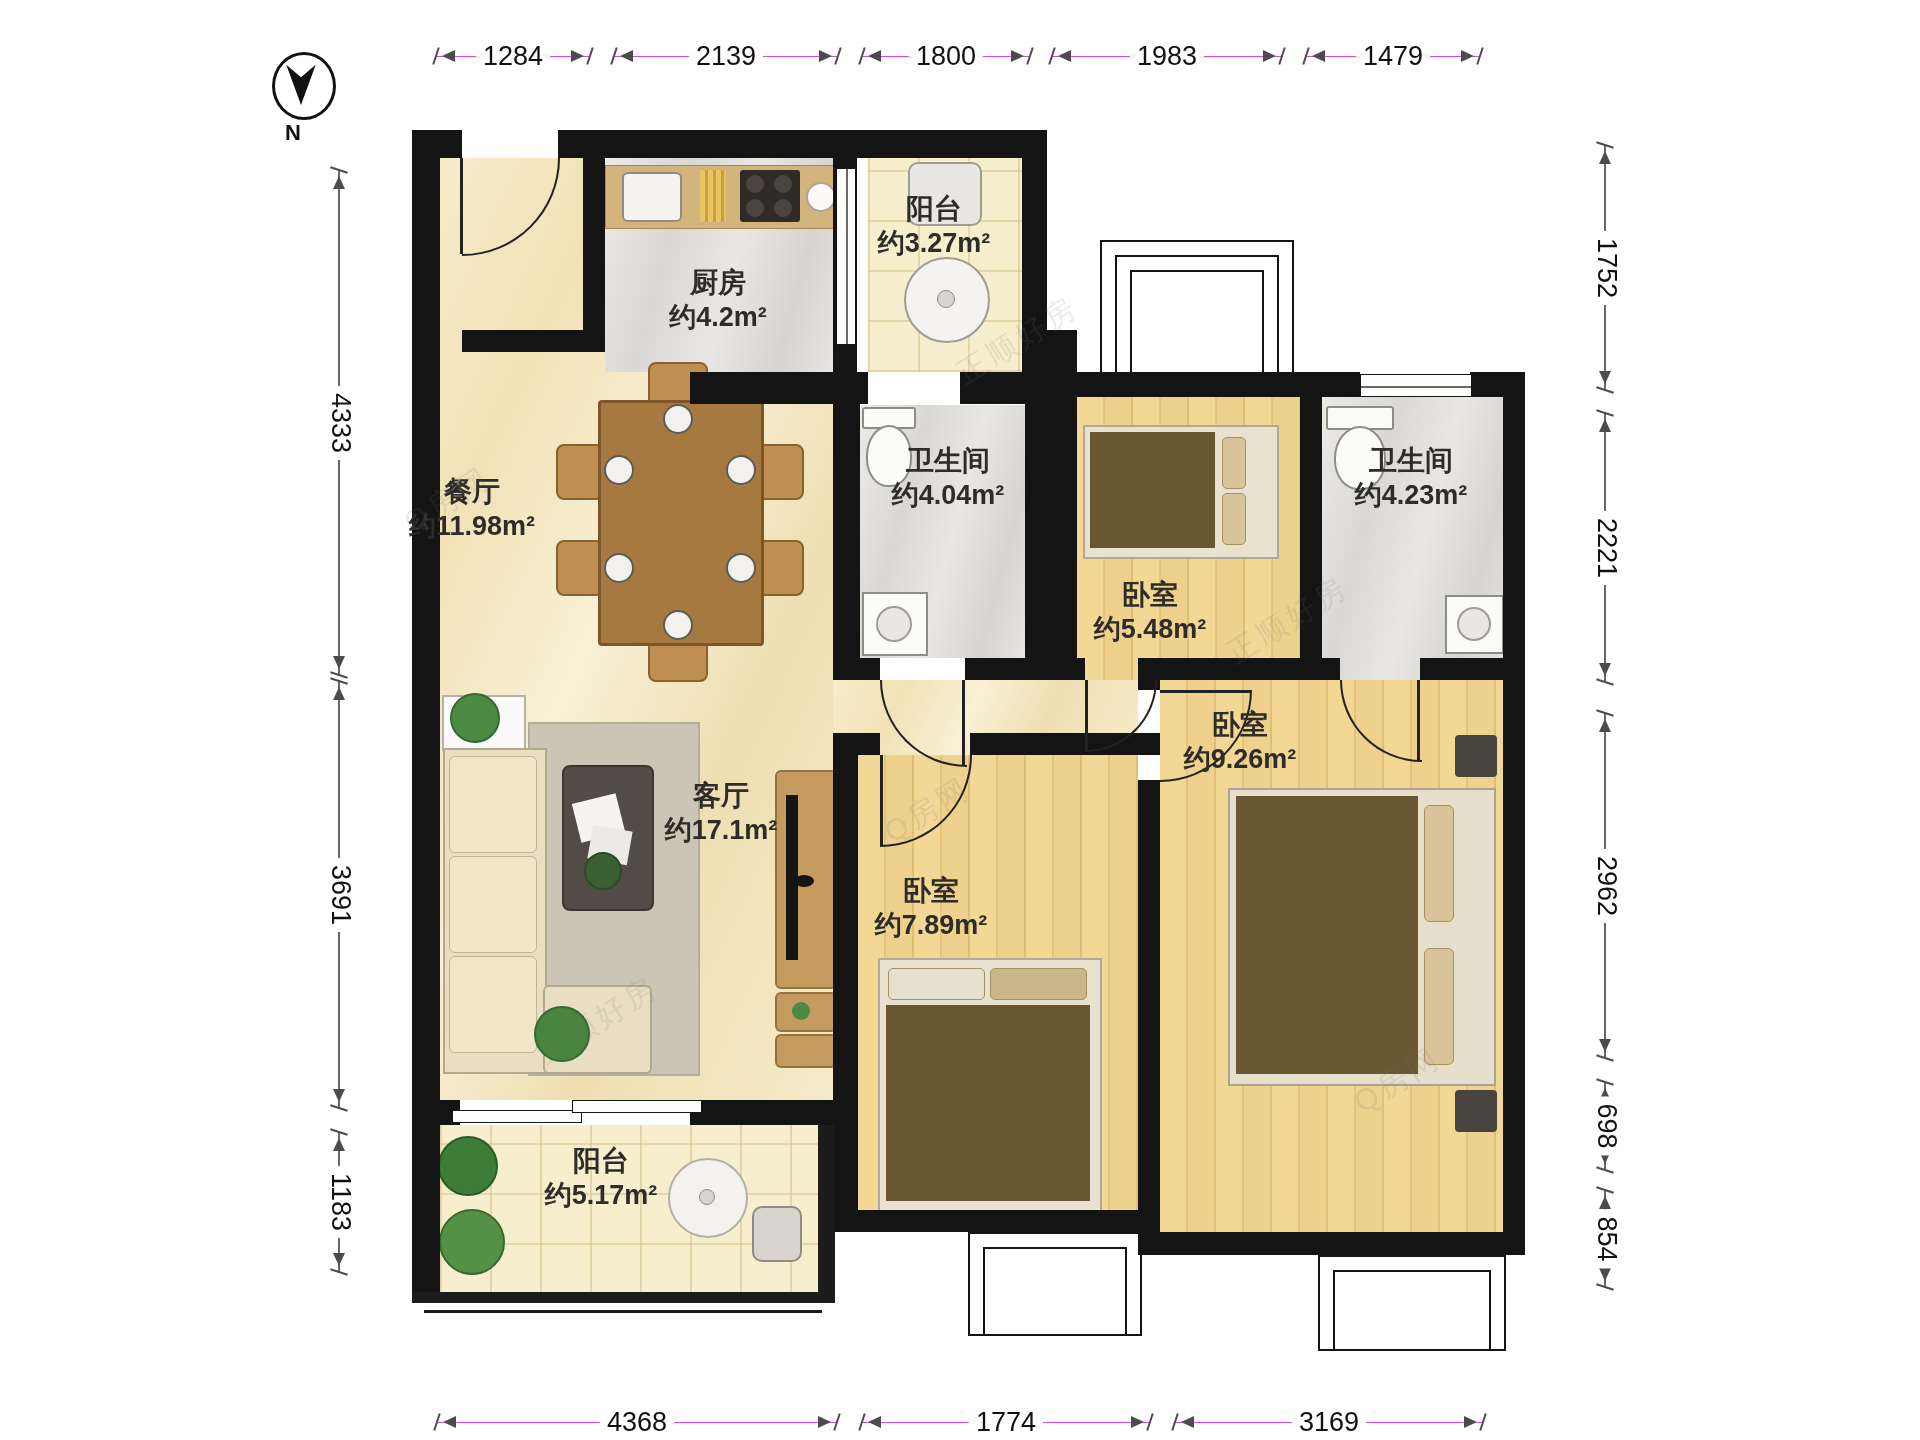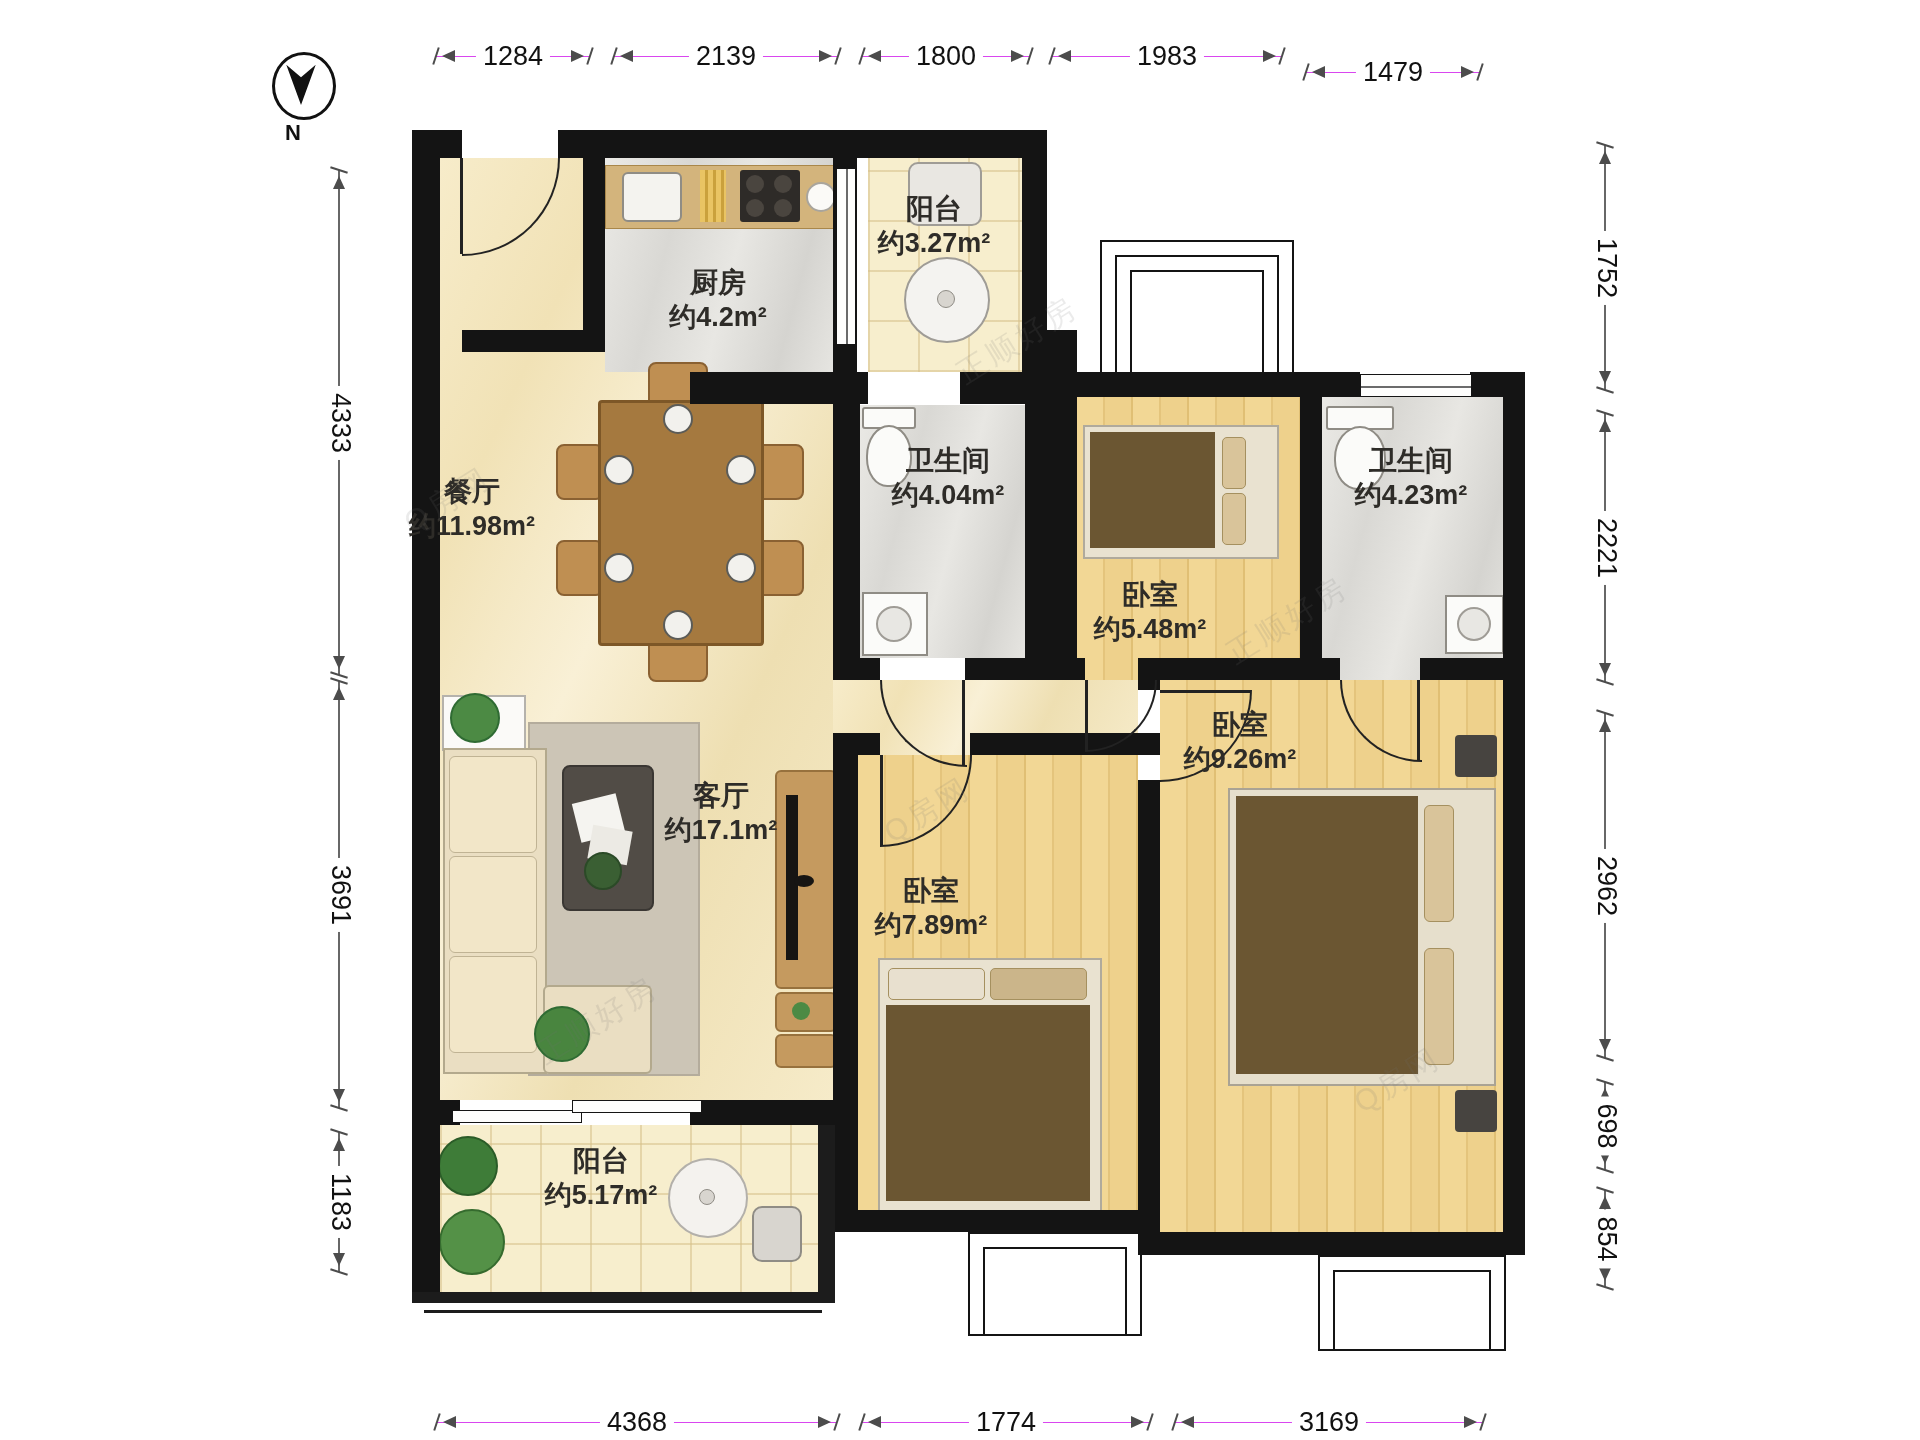--- a/index.html
+++ b/index.html
@@ -294,21 +294,21 @@
       <span class="ah r"></span>
     <span class="dimlbl">1800</span>
   </div>
   <div class="dimh" style="left:1052px;top:56px;width:230px">
     <span class="tick" style="left:-1px"></span>
       <span class="tick" style="right:-1px"></span>
     <span class="ah l"></span>
       <span class="ah r"></span>
     <span class="dimlbl">1983</span>
   </div>
-  <div class="dimh" style="left:1306px;top:72px;width:174px">
+  <div class="dimh" style="left:1306px;top:56px;width:174px">
     <span class="tick" style="left:-1px"></span>
       <span class="tick" style="right:-1px"></span>
     <span class="ah l"></span>
       <span class="ah r"></span>
     <span class="dimlbl">1479</span>
   </div>
 
   <div class="dimh" style="left:437px;top:1422px;width:400px">
     <span class="tick" style="left:-1px"></span>
       <span class="tick" style="right:-1px"></span>

